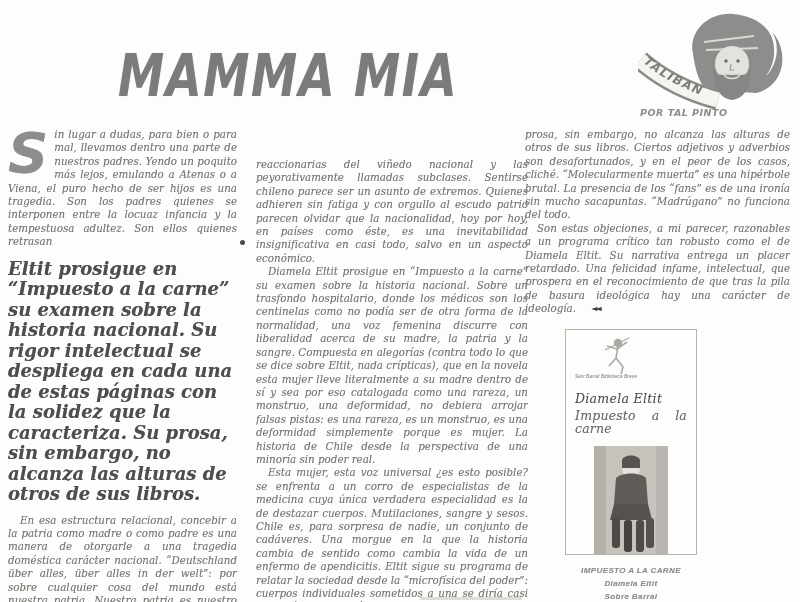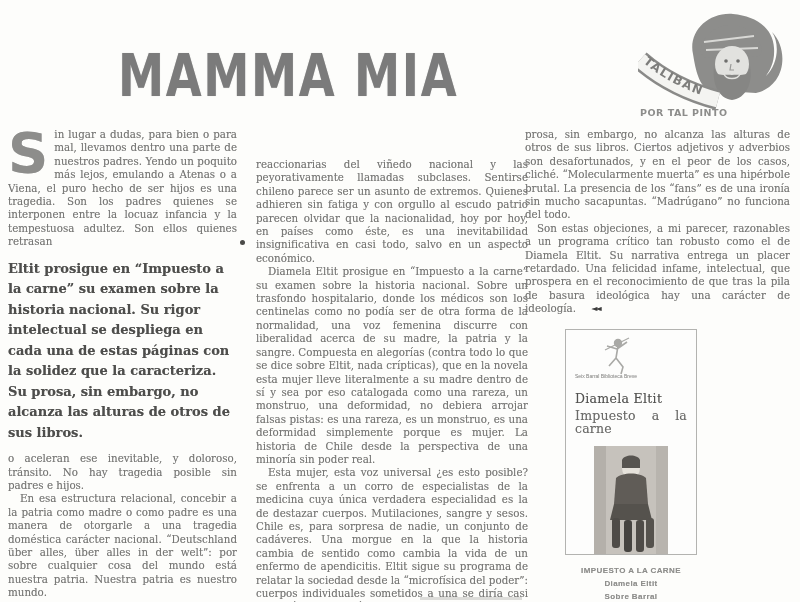--- a/index.html
+++ b/index.html
@@ -1,21 +1,21 @@
 <!DOCTYPE html>
 <html lang="es"><head>
 <meta charset="utf-8">
 <style>
   html,body{margin:0;padding:0;}
   body{
     width:800px;height:602px;position:relative;overflow:hidden;
     background:#fcfcfa;
     font-family:"DejaVu Serif","Liberation Serif",serif;
   }
-  .page{position:absolute;inset:0;background:#fdfdfb;}
+  .page{position:absolute;inset:0;background:#fdfdfb;font-style:italic;}
 
   
   .headline{
     position:absolute;left:118px;top:42px;
     font-family:"DejaVu Sans","Liberation Sans",sans-serif;
     font-weight:bold;font-size:58px;color:#7b7b7b;
     letter-spacing:2px;white-space:nowrap;
     transform:scaleX(0.80);transform-origin:left top;
     text-shadow:0 0 1px rgba(120,120,120,.45);
   }
@@ -38,21 +38,21 @@
 
   .dropcap{
     float:left;font-family:"DejaVu Sans","Liberation Sans",sans-serif;
     font-weight:bold;font-size:56px;line-height:46px;
     padding:2px 6px 0 0;color:#8d8d8b;
   }
 
   .pullquote{
     margin:10px 0 9px 0 !important;
     font-family:"DejaVu Serif","Liberation Serif",serif;
-    font-weight:bold;font-size:13px;line-height:20.5px;
+    font-weight:bold;font-size:18px;line-height:20.5px;
     color:#4e4e4c;text-align:left;hyphens:none;
     text-shadow:0 0 0.5px rgba(70,70,70,.5);
   }
 
   .endmark{
     display:inline-block;font-size:8px;color:#3c3c3c;
     font-family:"DejaVu Sans",sans-serif;letter-spacing:-2px;
     transform:translateY(-1px);
   }
 
@@ -125,21 +125,20 @@
         <textPath href="#bannerPath" startOffset="4">TALIBAN</textPath>
       </text>
 
       <text x="2" y="112" font-family="DejaVu Sans, sans-serif" font-size="9.5" font-weight="bold" fill="#8d8d8b" letter-spacing="0.5">POR TAL PINTO</text>
     </svg>
   </div>
 
   <div class="col col-left">
     <p><span class="dropcap">S</span><span>in lugar a dudas, para bien o para mal, llevamos dentro una parte de nuestros padres. Yendo un poquito más lejos, emulando a Atenas o a Viena, el puro hecho de ser hijos es una tragedia. Son los padres quienes se interponen entre la locuaz infancia y la tempestuosa adultez. Son ellos quienes retrasan</span></p>
     <p class="pullquote">Eltit prosigue en “Impuesto a la carne” su examen sobre la historia nacional. Su rigor intelectual se despliega en cada una de estas páginas con la solidez que la caracteriza. Su prosa, sin embargo, no alcanza las alturas de otros de sus libros.</p>
-    <p>o aceleran ese inevitable, y doloroso, tránsito. No hay tragedia posible sin padres e hijos.</p>
     <p class="indent">En esa estructura relacional, concebir a la patria como madre o como padre es una manera de otorgarle a una tragedia doméstica carácter nacional. “Deutschland über alles, über alles in der welt”: por sobre cualquier cosa del mundo está nuestra patria. Nuestra patria es nuestro mundo.</p>
 
   </div>
 
   <div class="col col-mid">
     <p>reaccionarias del viñedo nacional y las peyorativamente llamadas subclases. Sentirse chileno parece ser un asunto de extremos. Quienes adhieren sin fatiga y con orgullo al escudo patrio parecen olvidar que la nacionalidad, hoy por hoy, en países como éste, es una inevitabilidad insignificativa en casi todo, salvo en un aspecto económico.</p>
     <p class="indent">Diamela Eltit prosigue en “Impuesto a la carne” su examen sobre la historia nacional. Sobre un trasfondo hospitalario, donde los médicos son los centinelas como no podía ser de otra forma de la normalidad, una voz femenina discurre con liberalidad acerca de su madre, la patria y la sangre. Compuesta en alegorías (contra todo lo que se dice sobre Eltit, nada crípticas), que en la novela esta mujer lleve literalmente a su madre dentro de sí y sea por eso catalogada como una rareza, un monstruo, una deformidad, no debiera arrojar falsas pistas: es una rareza, es un monstruo, es una deformidad simplemente porque es mujer. La historia de Chile desde la perspectiva de una minoría sin poder real.</p>
     <p class="indent">Esta mujer, esta voz universal ¿es esto posible? se enfrenta a un corro de especialistas de la medicina cuya única verdadera especialidad es la de destazar cuerpos. Mutilaciones, sangre y sesos. Chile es, para sorpresa de nadie, un conjunto de cadáveres. Una morgue en la que la historia cambia de sentido como cambia la vida de un enfermo de apendicitis. Eltit sigue su programa de relatar la sociedad desde la “microfísica del poder”: cuerpos individuales sometidos a una se diría casi espontánea evolución de los mecanismos de control social. Monsieur Foucalt en estado puro.</p>
     <p class="indent">El rigor intelectual de Eltit se despliega en cada una de estas páginas con la solidez que la caracteriza. Su</p>
   </div>

